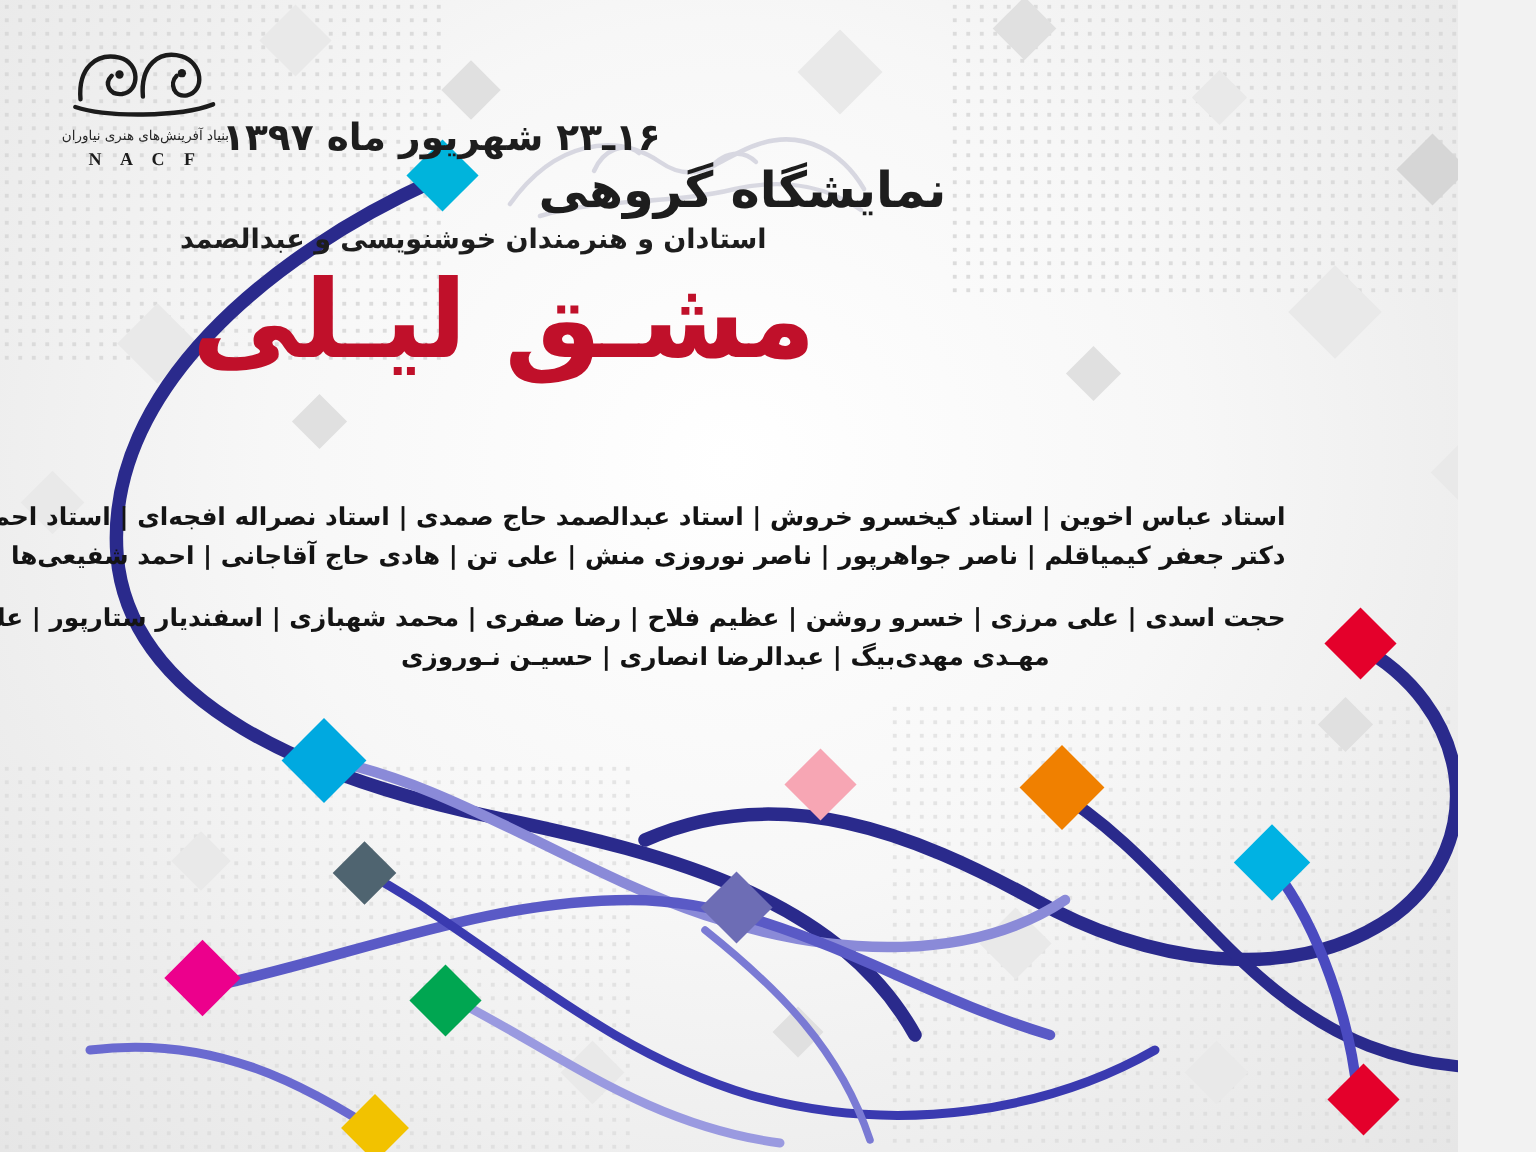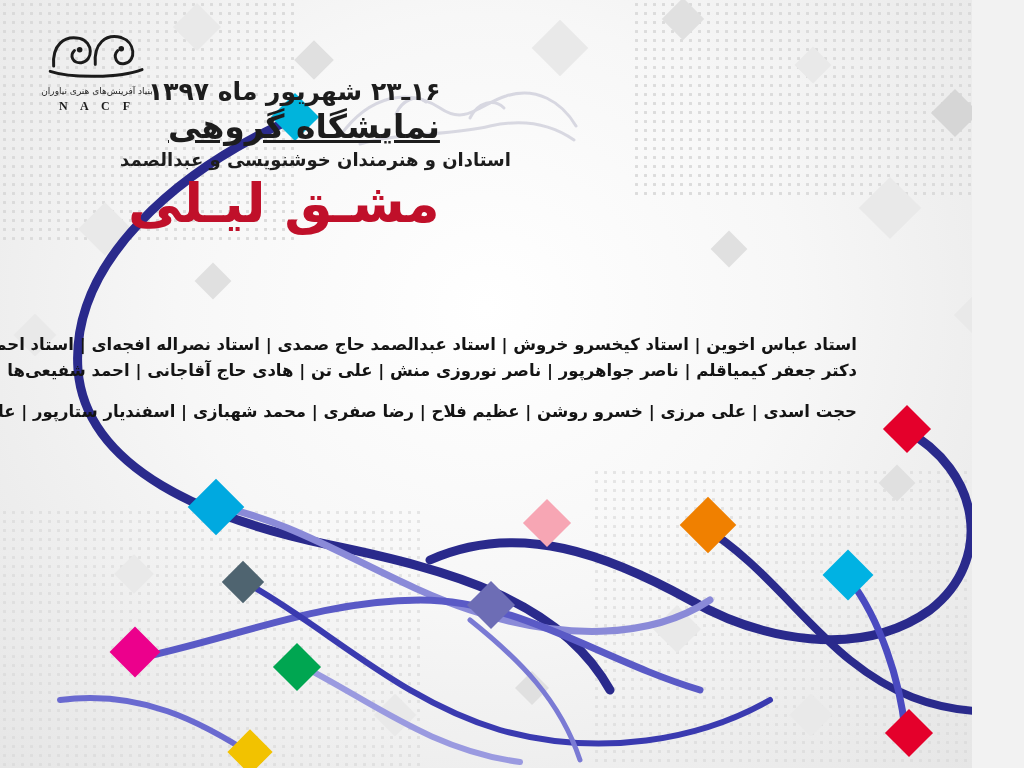--- a/index.html
+++ b/index.html
@@ -116,39 +116,38 @@
     text-align: left;
     margin-top: 2px;
     letter-spacing: -1px;
   }
   .group-line {
     font-family: "DejaVu Sans", sans-serif;
     font-size: 33px;
     font-weight: bold;
     color: #1d1d1d;
     line-height: 1.1;
-    text-align: left;
+    text-align: center;
     margin-top: 2px;
     padding-left: 48px;
     letter-spacing: -1px;
-    text-decoration: underline;
   }
   .subtitle-line {
     font-family: "DejaVu Sans", sans-serif;
     font-size: 18px;
     font-weight: bold;
     color: #1d1d1d;
     line-height: 1.2;
     text-align: left;
     margin-top: 4px;
     letter-spacing: -.5px;
   }
   .title-main {
     font-family: "DejaVu Sans", sans-serif;
-    font-size: 54px;
+    font-size: 72px;
     font-weight: bold;
     color: #c0102a;
     line-height: 1;
     text-align: left;
     margin-top: 6px;
     padding-left: 8px;
     letter-spacing: 2px;
   }
   
   #watermark {
@@ -273,16 +272,17 @@
     <div class="title-main">مشـق لیـلی</div>
   </div>
 
   <div id="names">
     <div class="name-group g1">
       <div class="name-line">استاد عباس اخوین | استاد کیخسرو خروش | استاد عبدالصمد حاج صمدی | استاد نصراله افجه‌ای | استاد احمد عبدالرضایی</div>
       <div class="name-line">دکتر جعفر کیمیاقلم | ناصر جواهرپور | ناصر نوروزی منش | علی تن | هادی حاج آقاجانی | احمد شفیعی‌ها | بشری گلبخش |</div>
     </div>
     <div class="name-group g2">
       <div class="name-line">حجت اسدی | علی مرزی | خسرو روشن | عظیم فلاح | رضا صفری | محمد شهبازی | اسفندیار ستارپور | علیرضا مددی</div>
+      <div class="name-line">مهـدی مهدی‌بیگ | عبدالرضا انصاری | حسیـن نـوروزی</div>
     </div>
   </div>
 
 </div>
 
 </body></html>

